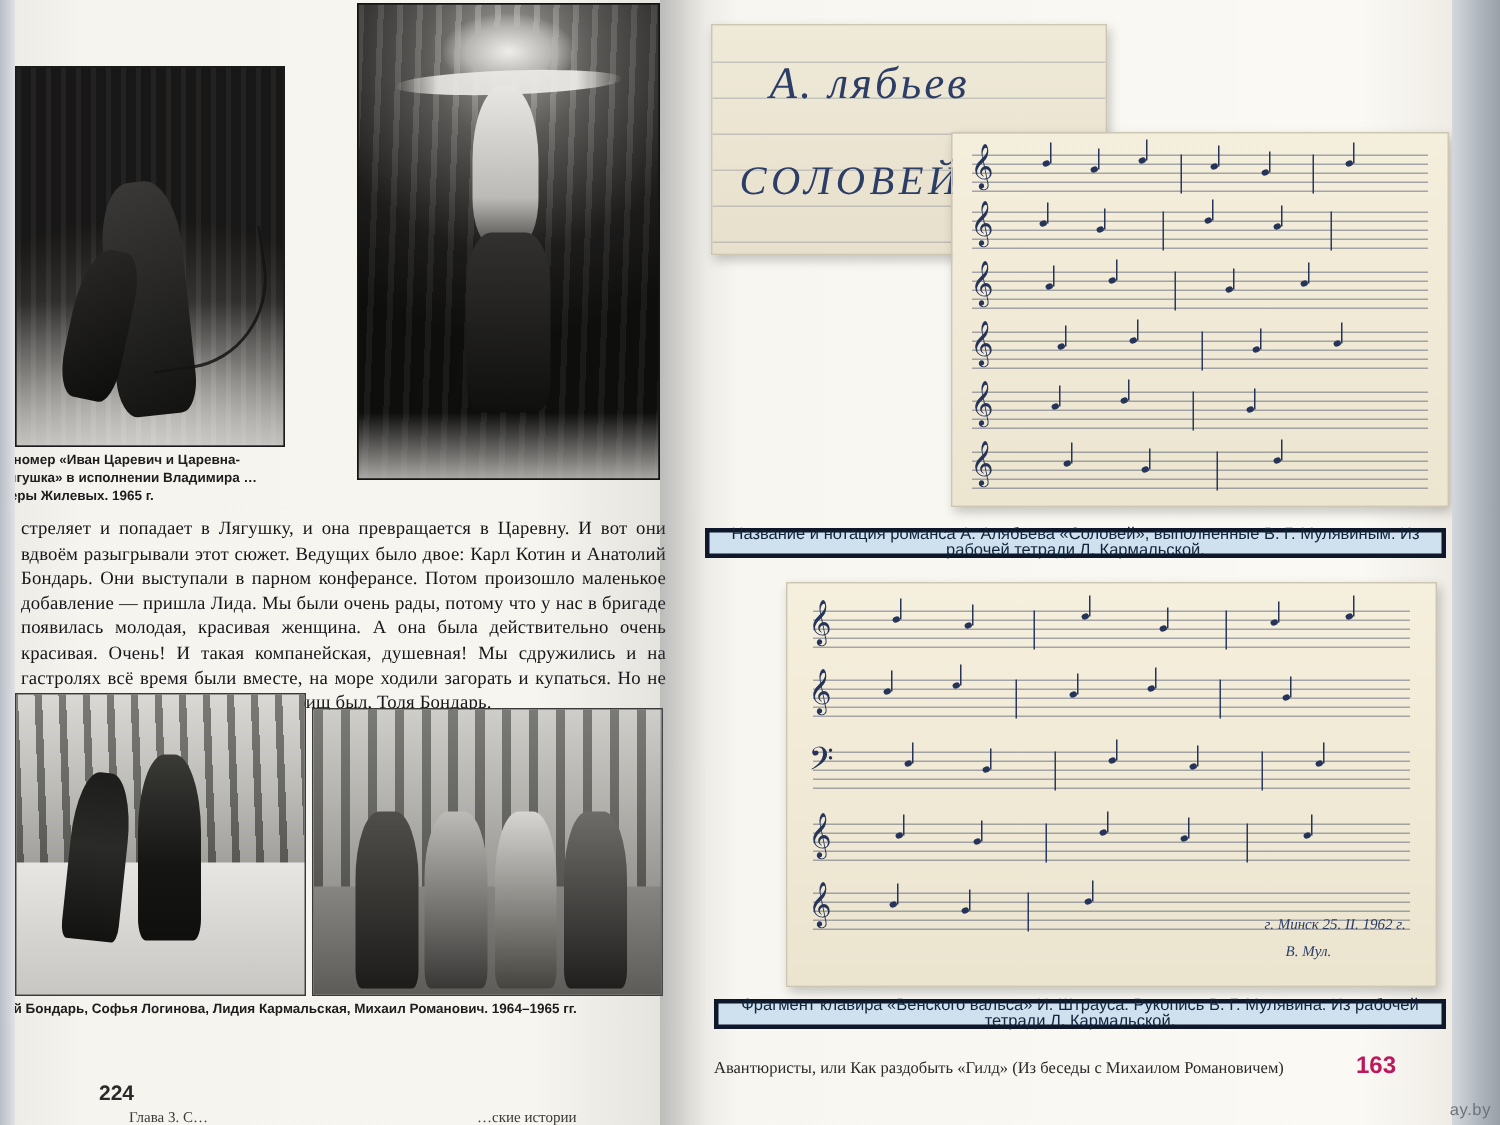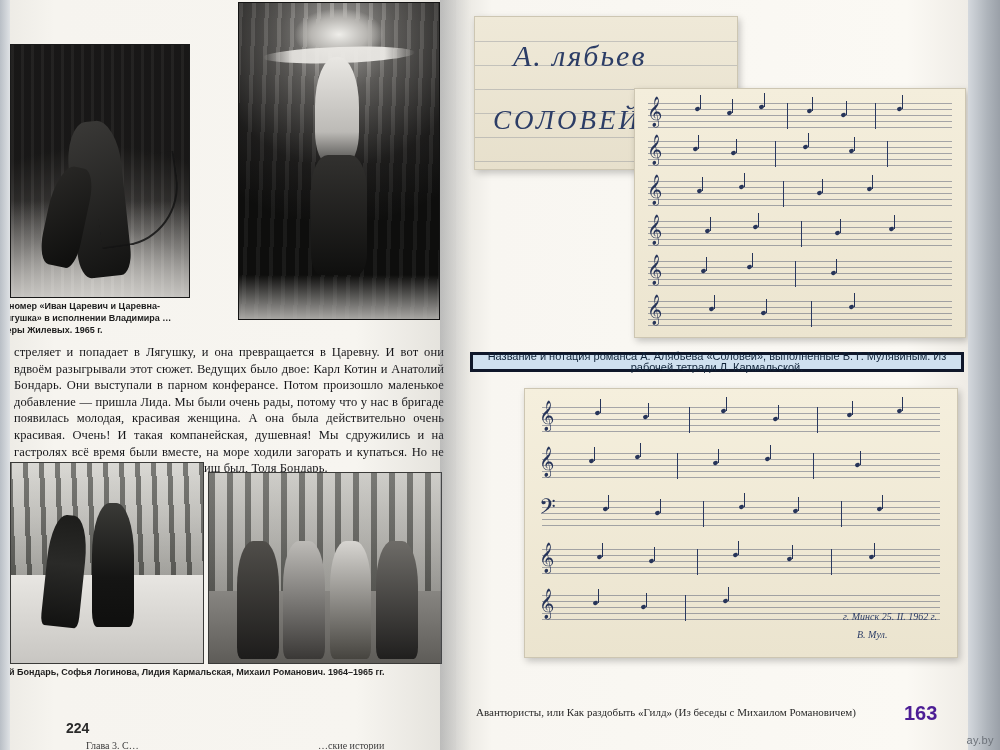--- a/index.html
+++ b/index.html
@@ -351,21 +351,21 @@
   .capbar2 { left: 20px; top: 666px; width: 488px; height: 20px; }
 
   .runfoot-right {
     position: absolute; left: 20px; top: 706px; width: 420px;
     font-family: "Liberation Serif", serif;
     font-size: 11px; color: #2a2a2a;
   }
   .folio-right {
     position: absolute; left: 448px; top: 702px;
     font-family: "Liberation Sans", sans-serif;
-    font-size: 20px; font-weight: 700; color: #4c1d95;
+    font-size: 16px; font-weight: 700; color: #be185d;
   }
 
   .watermark {
     position: absolute; right: 6px; bottom: 4px;
     font-family: "Liberation Sans", sans-serif;
     font-size: 11px; color: #6d737a;
     letter-spacing: .4px;
     z-index: 20;
   }
 </style>
@@ -654,20 +654,21 @@
       <div class="note" style="left:116px; top:216px"></div>
       <div class="stem" style="left:121px; top:204px"></div>
       <div class="barline" style="left:160px; top:206px"></div>
       <div class="note" style="left:198px; top:210px"></div>
       <div class="stem" style="left:203px; top:198px"></div>
 
       <div class="sign" style="left:318px; top:222px">г. Минск  25. II. 1962 г.</div>
       <div class="sign" style="left:332px; top:240px">В. Мул.</div>
     </div>
 
+    <div class="capbar capbar2">Фрагмент клавира «Венского вальса» И. Штрауса. Рукопись В. Г. Мулявина. Из рабочей тетради Л. Кармальской.</div>
 
     <div class="runfoot-right">Авантюристы, или Как раздобыть «Гилд» (Из беседы с Михаилом Романовичем)</div>
     <div class="folio-right">163</div>
   </div>
 
   <div class="edge-right"></div>
 
   <div class="watermark">ay.by</div>
 </div>
 

